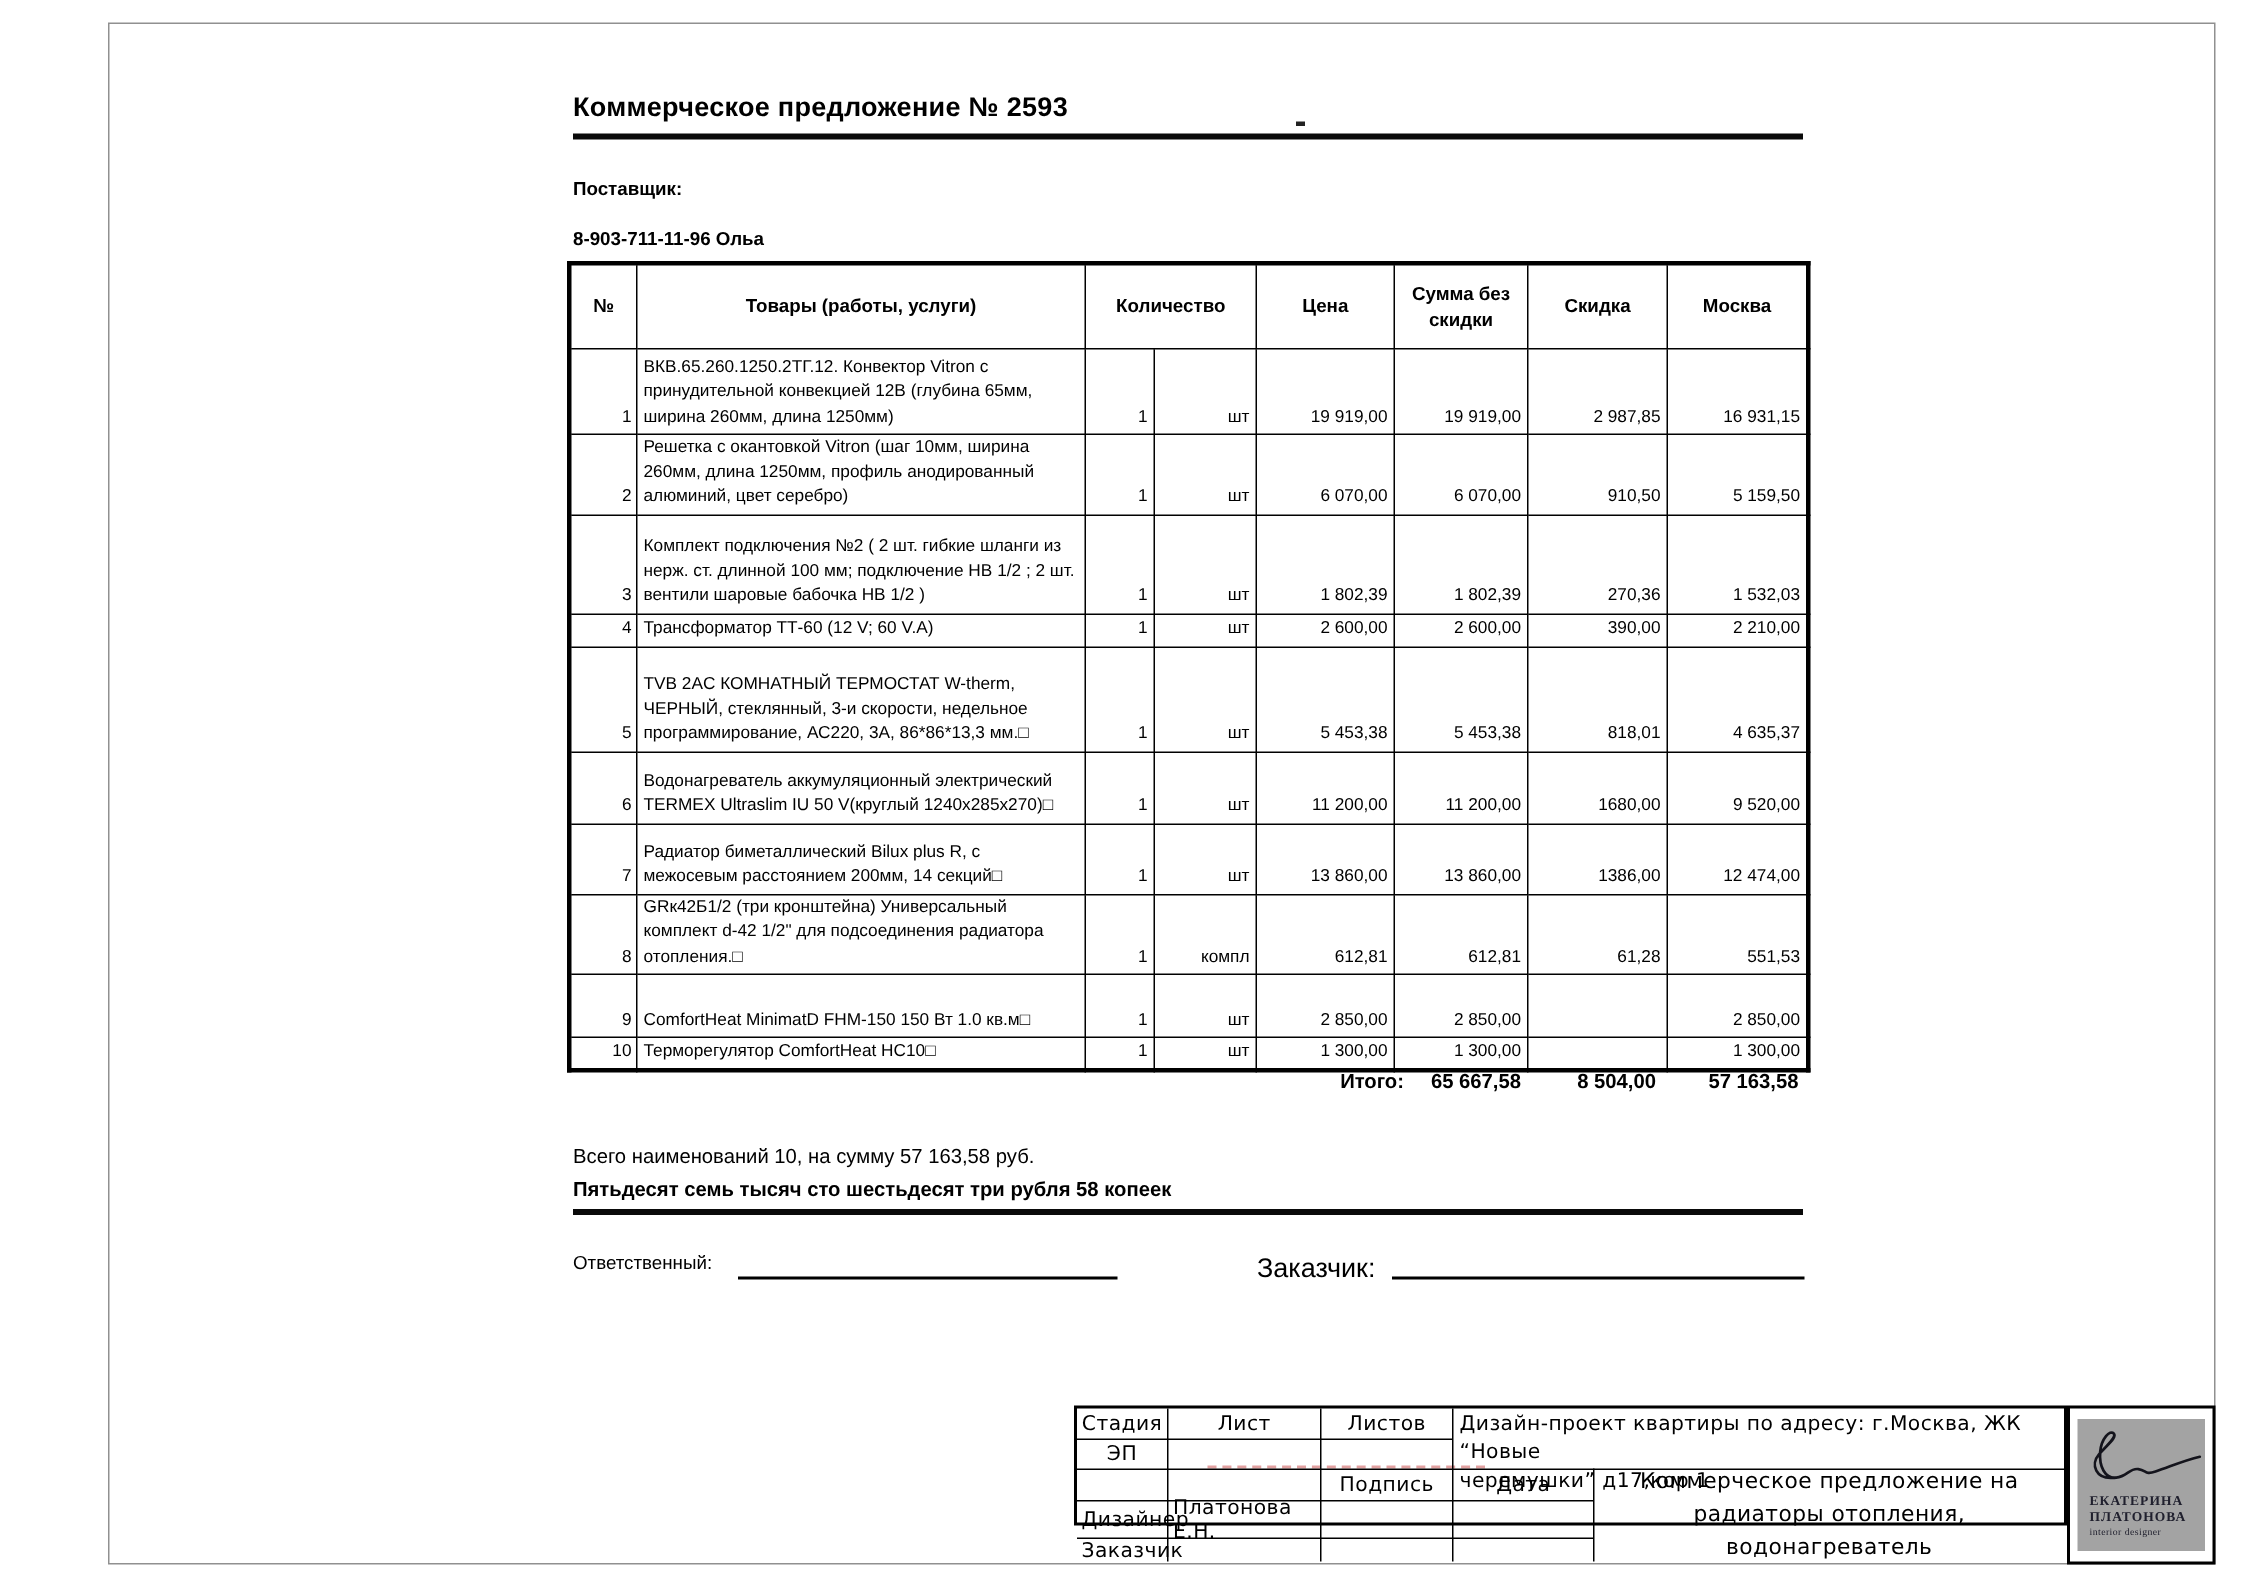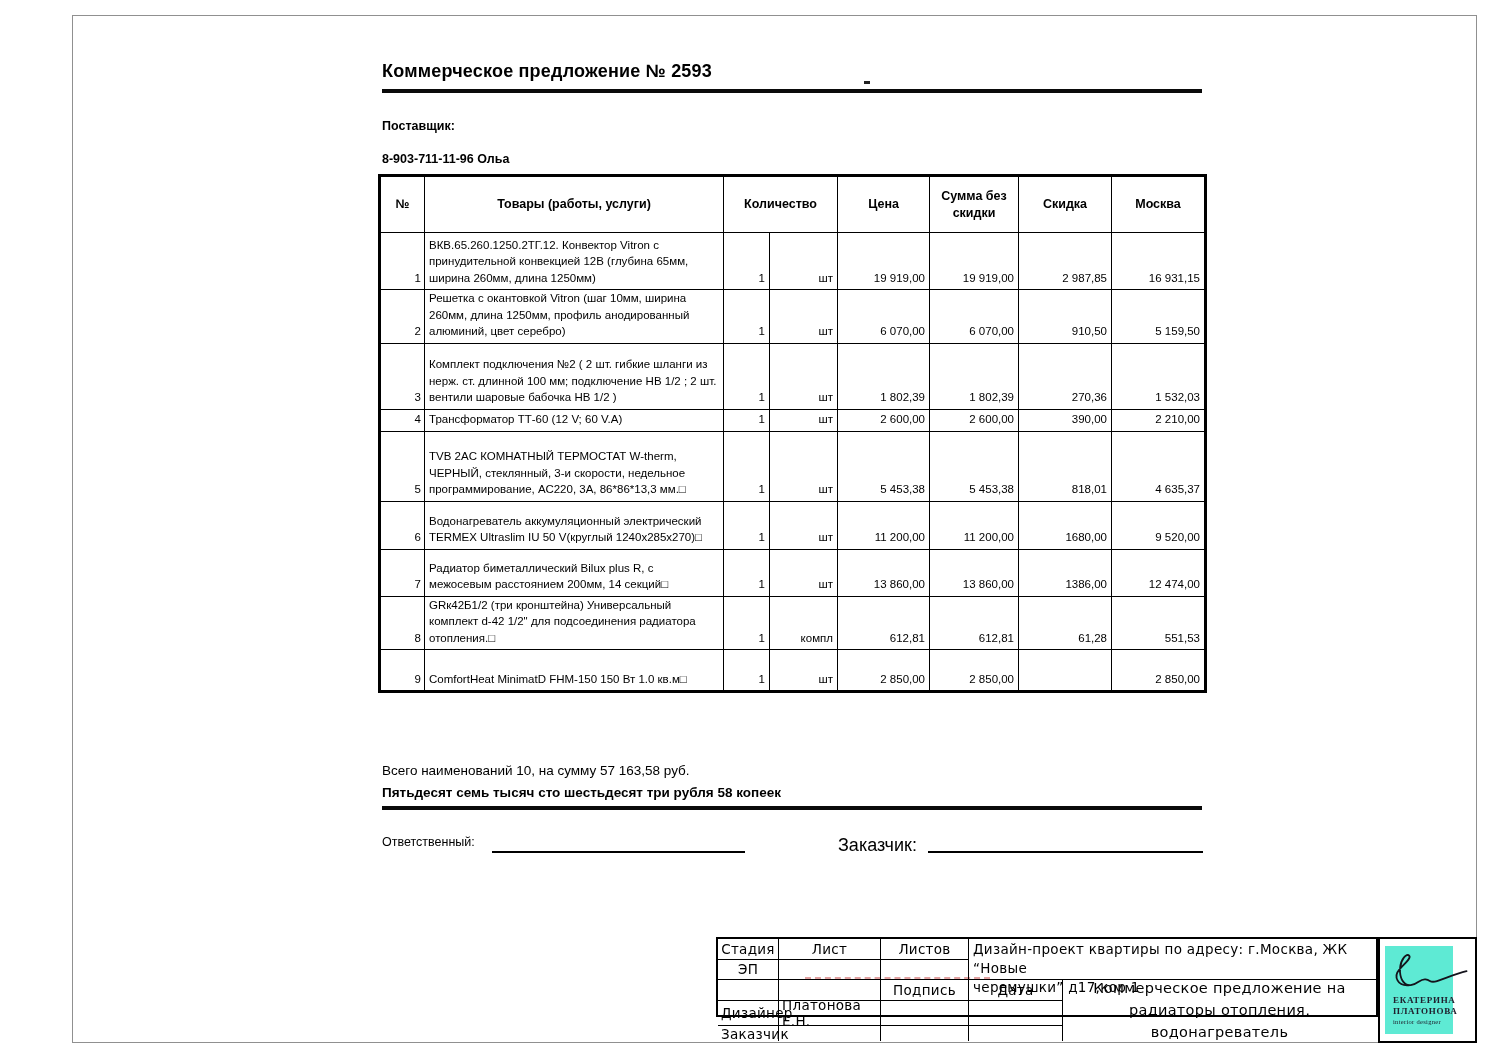--- a/index.html
+++ b/index.html
@@ -56,21 +56,21 @@
   .sline{position:absolute;background:#000;}
   .scell{position:absolute;display:flex;align-items:center;justify-content:center;font-size:13.5px;}
   .scell-left{justify-content:flex-start;padding-left:3px;box-sizing:border-box;}
   #stamp-project{position:absolute;left:255px;top:1px;width:402px;height:38px;font-size:13.5px;line-height:19px;}
   #stamp-doctitle{position:absolute;left:345px;top:41px;width:313px;height:60px;display:flex;flex-direction:column;
                   align-items:center;justify-content:center;font-size:14.5px;line-height:22px;text-align:center;}
   #red-artifact{position:absolute;left:805px;top:977px;width:185px;height:0;
                 border-top:2px dashed rgba(204,85,85,0.55);}
   
   #logo-cell{position:absolute;left:1378px;top:937px;width:99px;height:106px;border:2px solid #000;box-sizing:border-box;}
-  #logo-box{position:absolute;left:5px;top:7px;width:68px;height:88px;background:#5eead4;}
+  #logo-box{position:absolute;left:5px;top:7px;width:85px;height:88px;background:#a3a3a3;}
   #logo-sign{position:absolute;left:2px;top:4px;}
   #logo-text{position:absolute;left:8px;bottom:9px;font-family:"Liberation Serif",serif;color:#20202e;}
   #logo-name1,#logo-name2{font-size:9px;font-weight:bold;letter-spacing:0.7px;line-height:10.5px;}
   #logo-sub{font-size:6.5px;letter-spacing:0.3px;margin-top:2px;}
 </style>
 </head>
 <body>
 
 <div id="canvas">
   <div id="page-frame"></div>
@@ -187,23 +187,36 @@
         <tr>
           <td class="c-num">9</td>
           <td class="c-name">ComfortHeat MinimatD FHM-150  150 Вт  1.0 кв.м□</td>
           <td class="c-qty">1</td>
           <td class="c-unit">шт</td>
           <td class="c-money">2 850,00</td>
           <td class="c-money">2 850,00</td>
           <td class="c-money"></td>
           <td class="c-money">2 850,00</td>
         </tr>
+        <tr>
+          <td class="c-num">10</td>
+          <td class="c-name">Терморегулятор ComfortHeat НС10□</td>
+          <td class="c-qty">1</td>
+          <td class="c-unit">шт</td>
+          <td class="c-money">1 300,00</td>
+          <td class="c-money">1 300,00</td>
+          <td class="c-money"></td>
+          <td class="c-money">1 300,00</td>
+        </tr>
       </tbody>
   </table>
 
+  <div id="totals-row">
+    <span class="t1">Итого:</span><span class="t2">65 667,58</span><span class="t3">8 504,00</span><span class="t4">57 163,58</span>
+  </div>
 
   <div id="summary-line1">Всего наименований 10, на сумму 57 163,58 руб.</div>
   <div id="summary-line2">Пятьдесят семь тысяч сто шестьдесят три рубля 58 копеек</div>
   <div id="summary-rule"></div>
 
   <div id="responsible-label">Ответственный:</div>
   <div id="responsible-line"></div>
   <div id="customer-label">Заказчик:</div>
   <div id="customer-line"></div>
 

